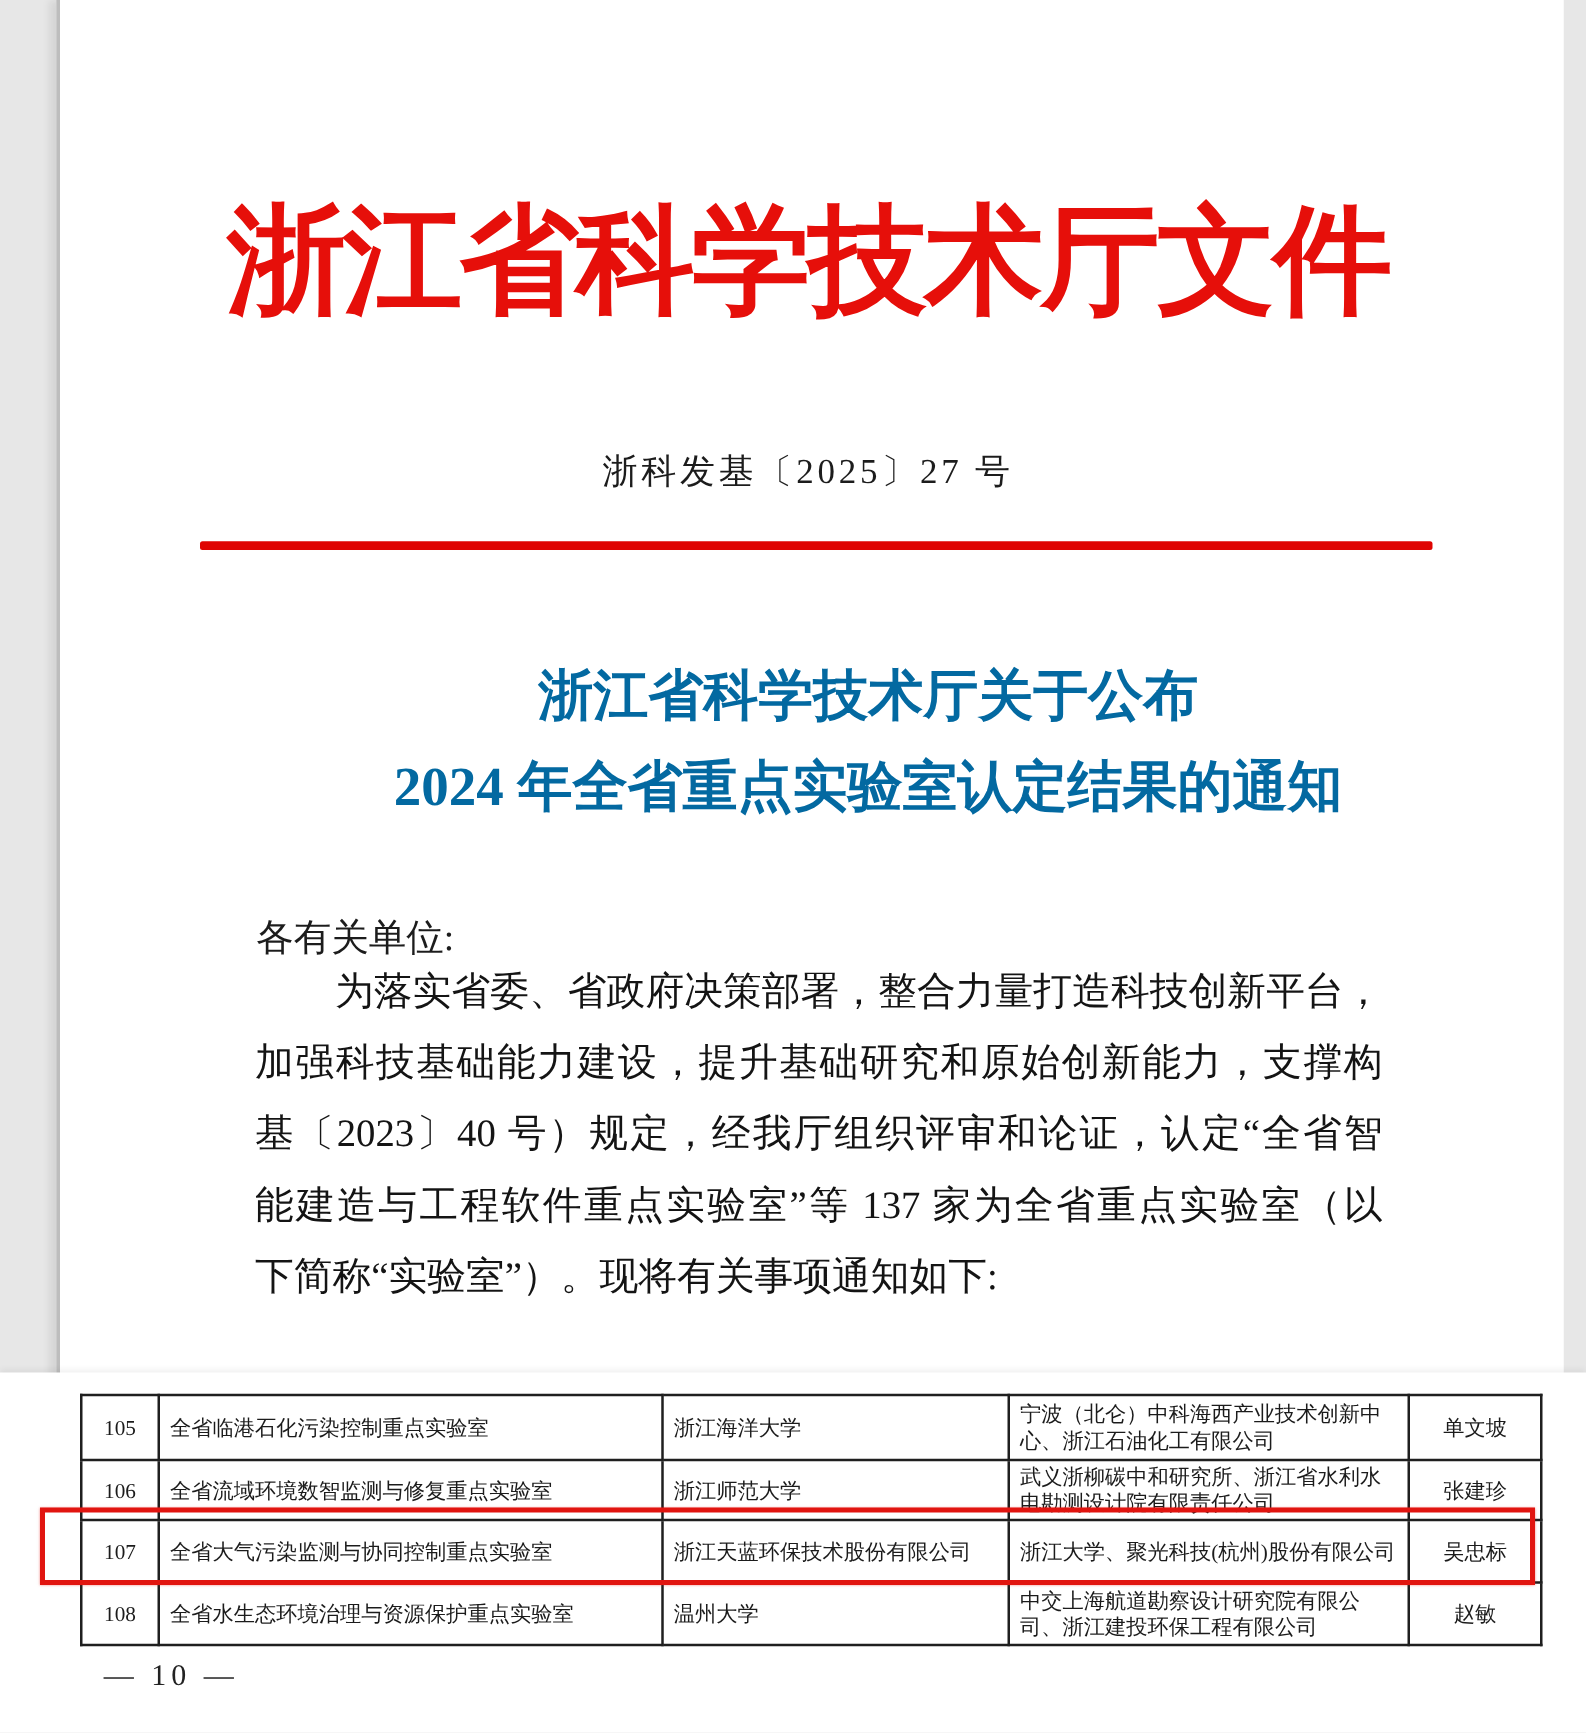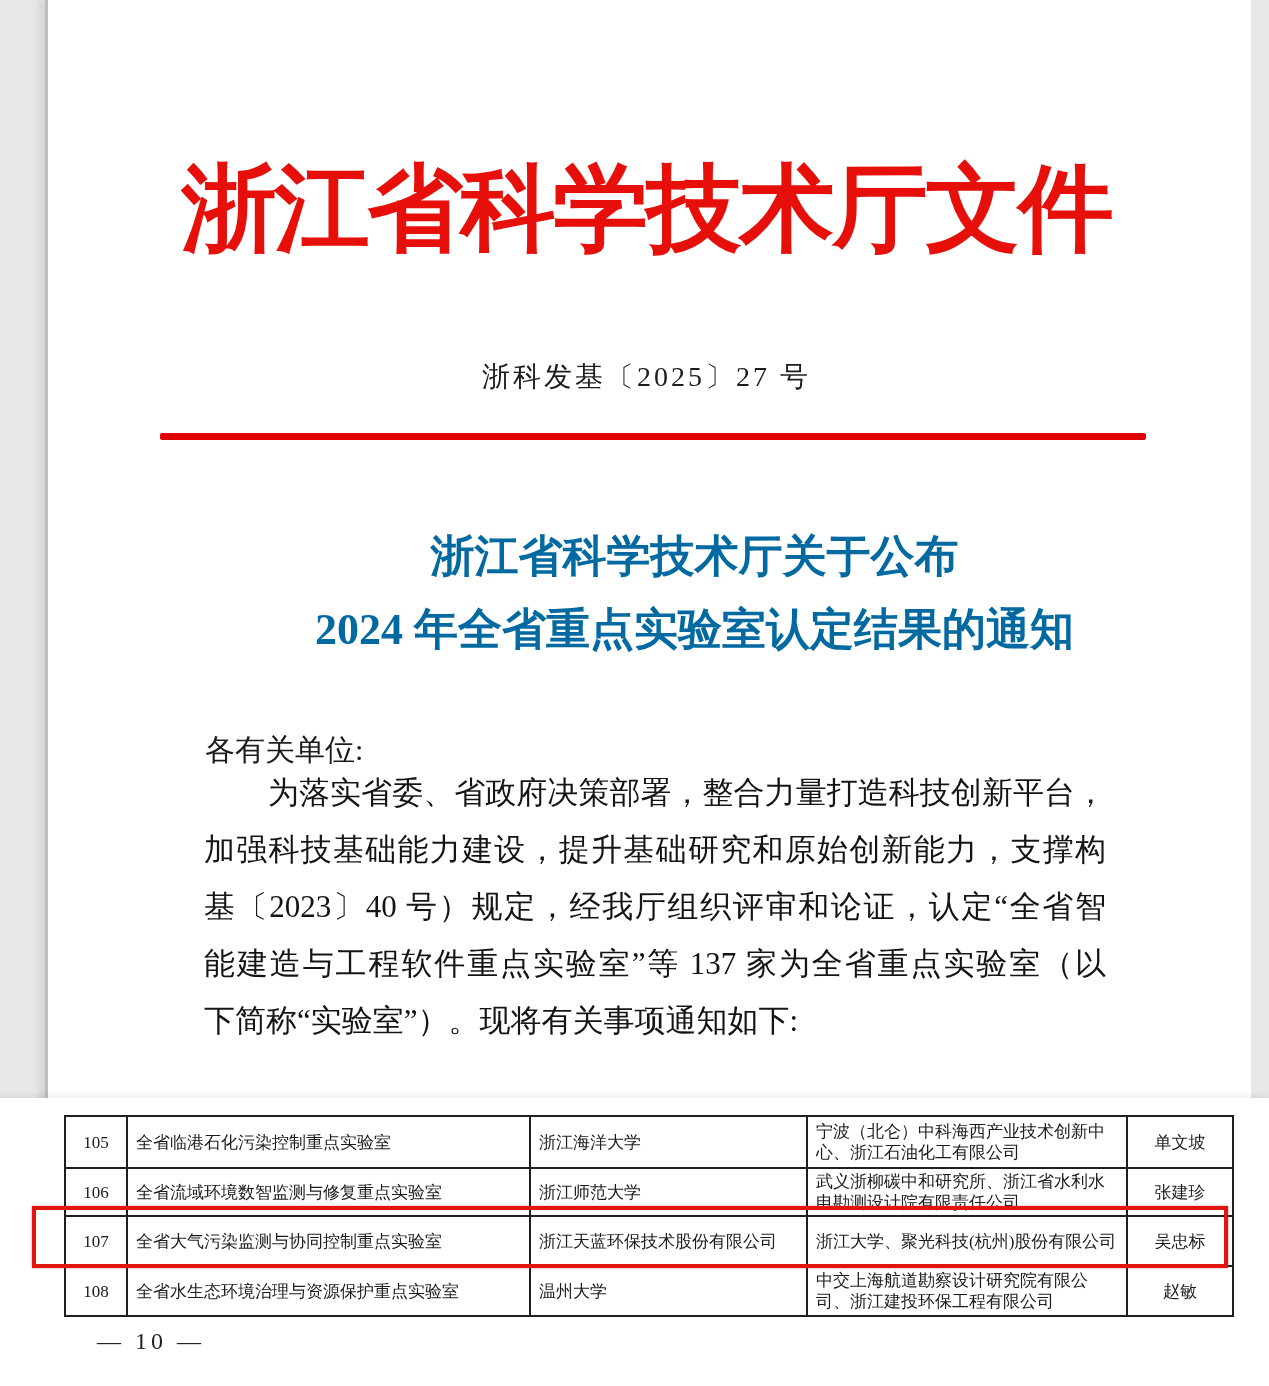--- a/index.html
+++ b/index.html
@@ -75,21 +75,21 @@
   td.c-lab,td.c-inst,td.c-part{text-align:left;}
 
   
   .highlight-box{
     left:32px;top:1206px;width:1188px;height:54px;
     border:4px solid #e11510;background:transparent;
     box-shadow:0 0 2px rgba(225,21,16,.5);
   }
 
   .page-number{
-    left:97px;top:1328px;font-size:24px;letter-spacing:4px;white-space:nowrap;color:#222;
+    left:83px;top:1328px;font-size:24px;letter-spacing:4px;white-space:nowrap;color:#222;
   }
 </style>
 </head>
 <body>
 
 <div class="abs sheet-top"></div>
 <div class="abs sheet-bottom"></div>
 
 <div class="abs doc-title">浙江省科学技术厅文件</div>
 <div class="abs doc-number">浙科发基〔2025〕27 号</div>

